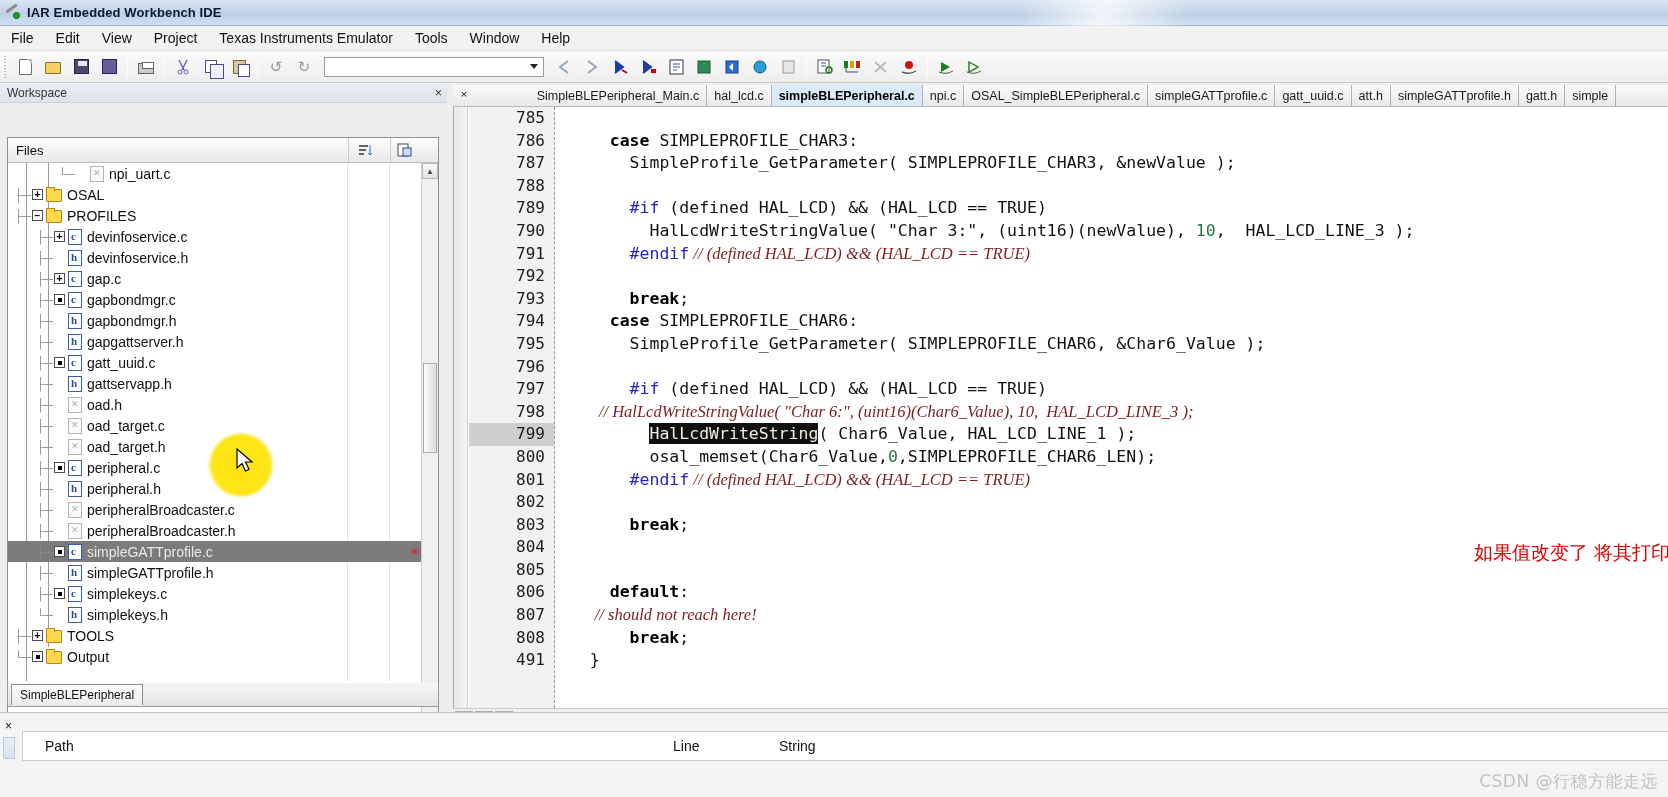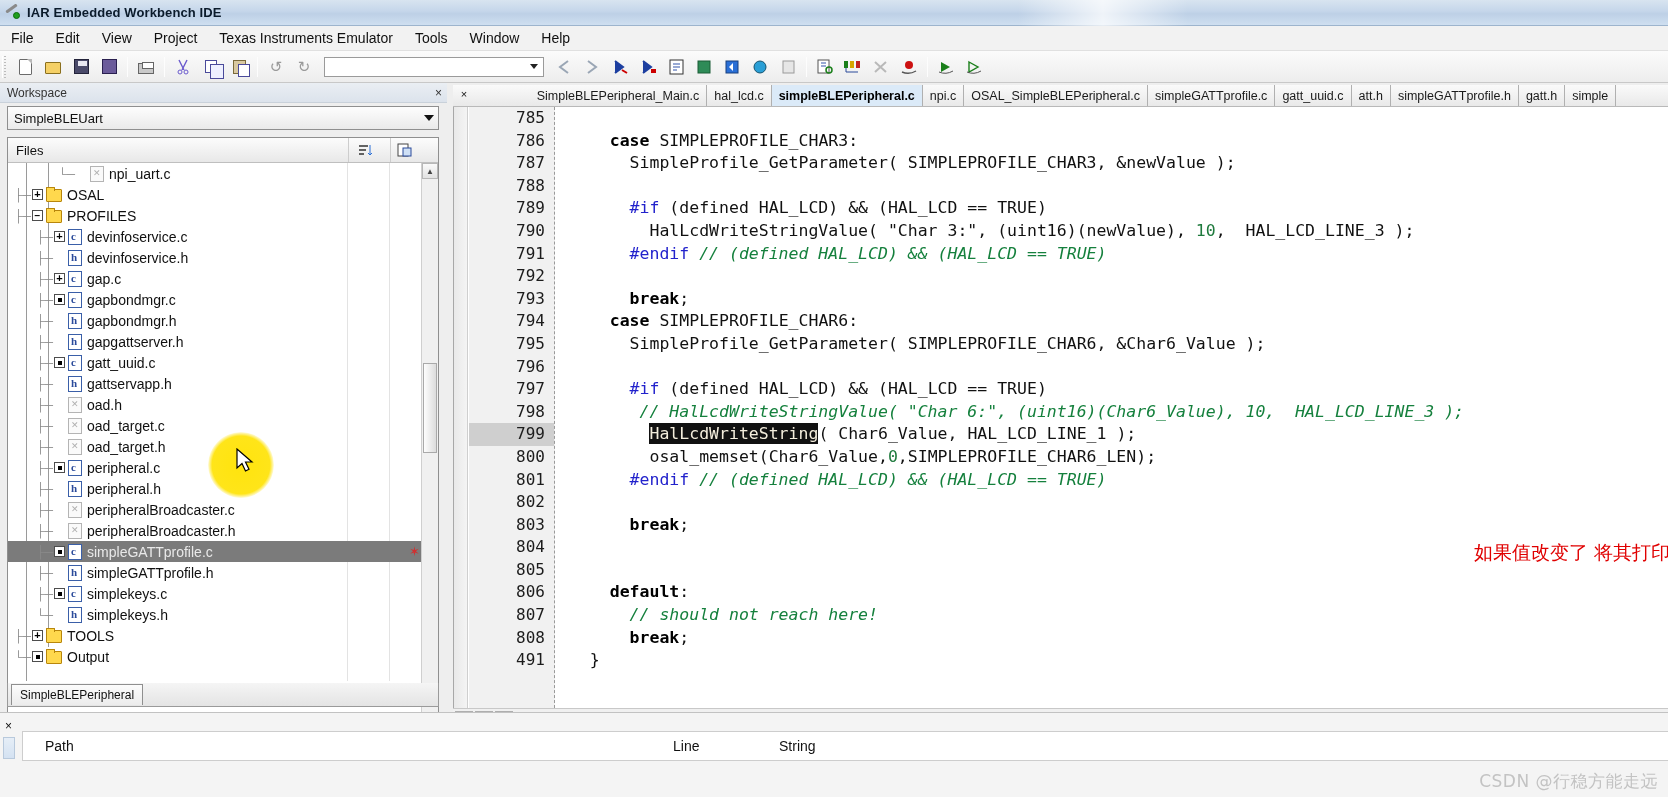--- a/index.html
+++ b/index.html
@@ -258,21 +258,21 @@
   .gnum.cur { background: #cfcfcf; }
   .ed-code {
     position: absolute; left: 102px; top: 0; right: 0; bottom: 0;
     font-family: "DejaVu Sans Mono", monospace; font-size: 16.5px;
     color: #111; white-space: pre;
   }
   .cline { height: 22.6px; line-height: 22.6px; padding-left: 14px; position: relative; }
   .cline.cur { background: transparent; }
   .kw { color: #000; font-weight: 700; }
   .pre { color: #2222cc; }
-  .cmt { color: #15803d; font-style: italic; }
+  .cmt { color: #7f1d1d; font-style: italic; font-family: Liberation Serif, serif; }
   .num { color: #1f7a3d; }
   .hl { background: #111; color: #f3eddc; padding: 1px 0; }
   .zh-note {
     position: absolute; color: #e00000; font-size: 19px;
     font-family: "DejaVu Sans", sans-serif; white-space: nowrap;
   }
   .ed-hscroll {
     position: absolute; left: 453px; bottom: 18px; top: 708px; width: 1215px; height: 22px;
     background: #f0f0f0; border-top: 1px solid #c8c8c8;
     display: flex; align-items: center;
@@ -482,24 +482,20 @@
           <path d="M2 13 q7 3 14 -1" stroke="#555" fill="none"></path>
         </svg>
     </div>
   </div>
 
   <div class="ws-header">
     <span>Workspace</span>
     <span class="ws-close">×</span>
   </div>
 
-  <div class="ws-combo">
-    <span>SimpleBLEUart</span>
-    <span class="cbarrow"></span>
-  </div>
 
   <div class="tree-panel">
     <div class="tree-head">
       <span class="files-label">Files</span>
       <div class="hcol" style="left:340px"></div>
       <div class="hcol" style="left:382px"></div>
       <span class="hicon" style="left:348px">
         <svg width="18" height="17" viewBox="0 0 18 17">
             <path d="M3 4 h9 M3 8 h7 M3 12 h5" stroke="#333" stroke-width="1.3"></path>
             <path d="M14 3 v10 l-2-2 M14 13 l2-2" stroke="#2a6fd6" fill="none"></path>

